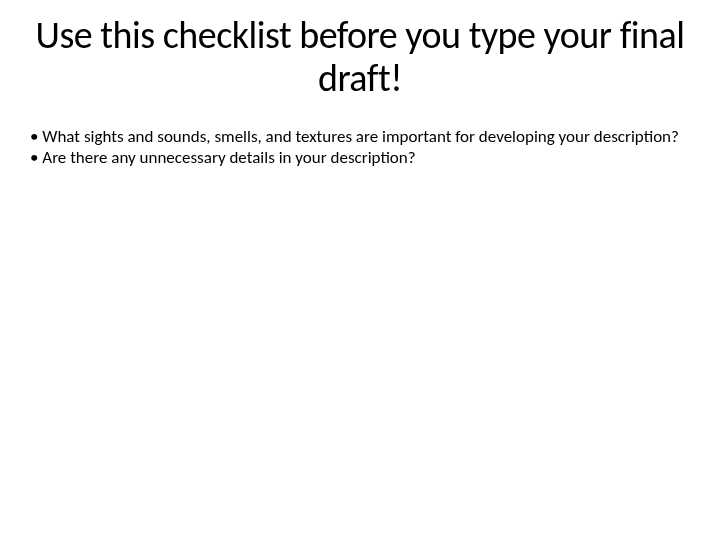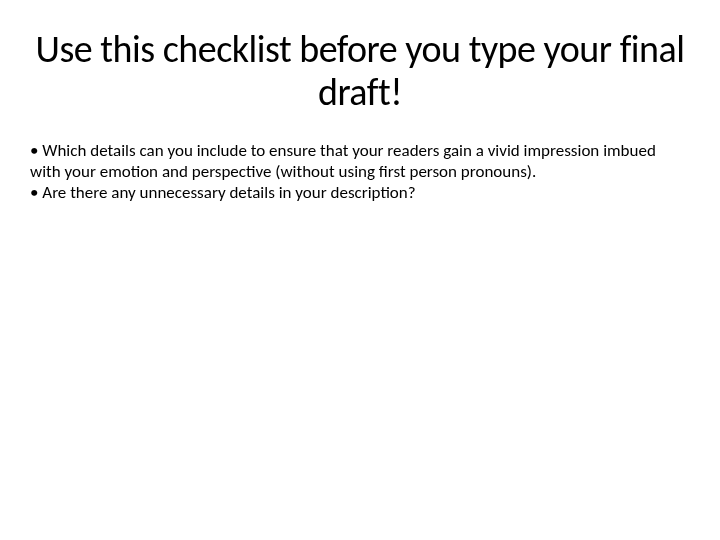--- a/index.html
+++ b/index.html
@@ -8,21 +8,21 @@
     width:720px;
     height:540px;
     background:#ffffff;
     font-family:Calibri,"Segoe UI",Arial,sans-serif;
     color:#000;
   }
   .slide{
     box-sizing:border-box;
     width:720px;
     height:540px;
-    padding:28px 30px 0 30px;
+    padding:14px 30px 0 30px;
   }
   .title{
     font-size:38px;
     line-height:1.12;
     text-align:center;
     font-weight:400;
     letter-spacing:-0.5px;
     margin:0 0 28px 0;
   }
   .body{
@@ -36,16 +36,16 @@
   .bullet{
     display:inline;
   }
 </style>
 </head>
 <body>
 
 <div class="slide">
   <h1 class="title">Use this checklist before you type your final draft!</h1>
   <div class="body">
-    <div class="item"><span class="bullet">• </span><span>Which details can you include to ensure that your readers gain a vivid impression imbued with your emotion and perspective (without using first person pronouns).</span></div>
+    <div class="item"><span class="bullet">• </span><span>What sights and sounds, smells, and textures  are important for developing your description?</span></div>
     <div class="item"><span class="bullet">• </span><span>Are there any unnecessary details in your description?</span></div>
   </div>
 </div>
 
 </body></html>

